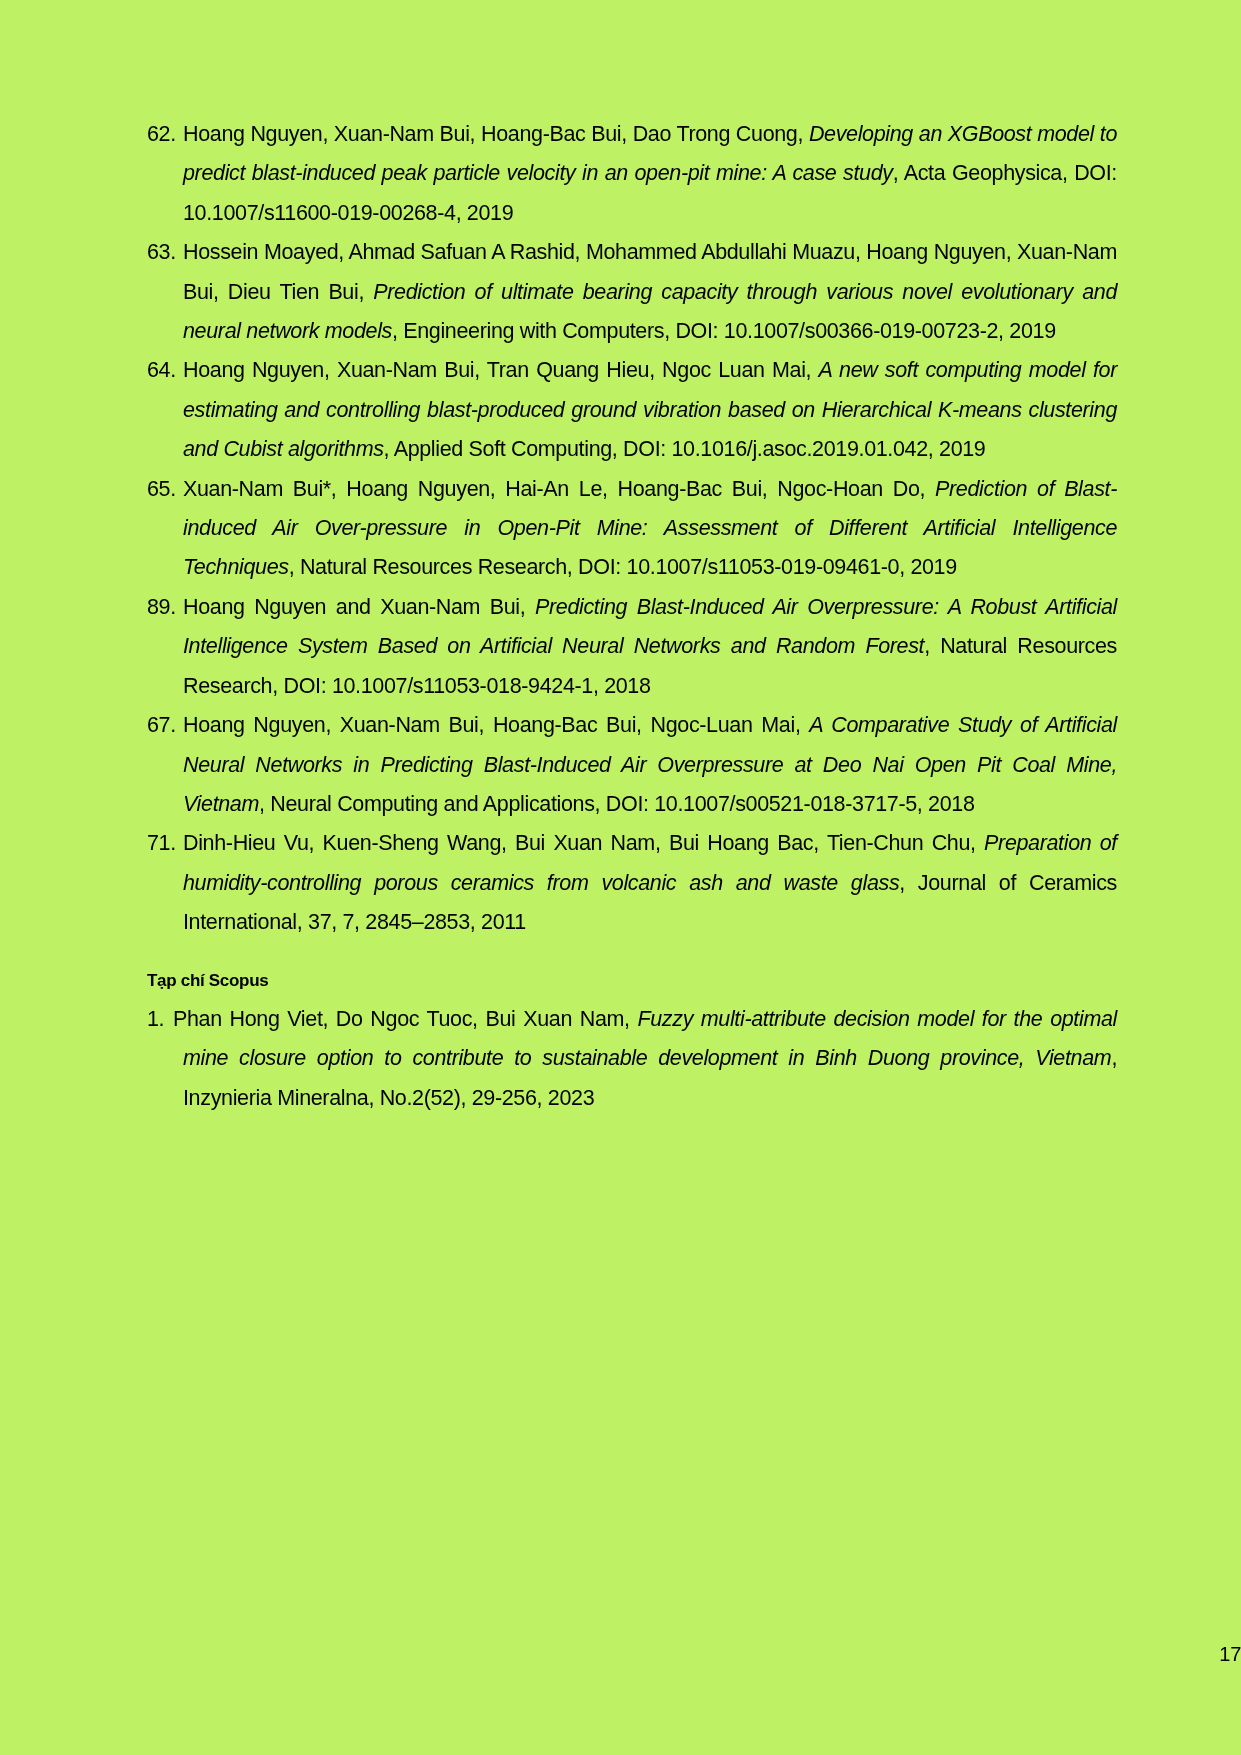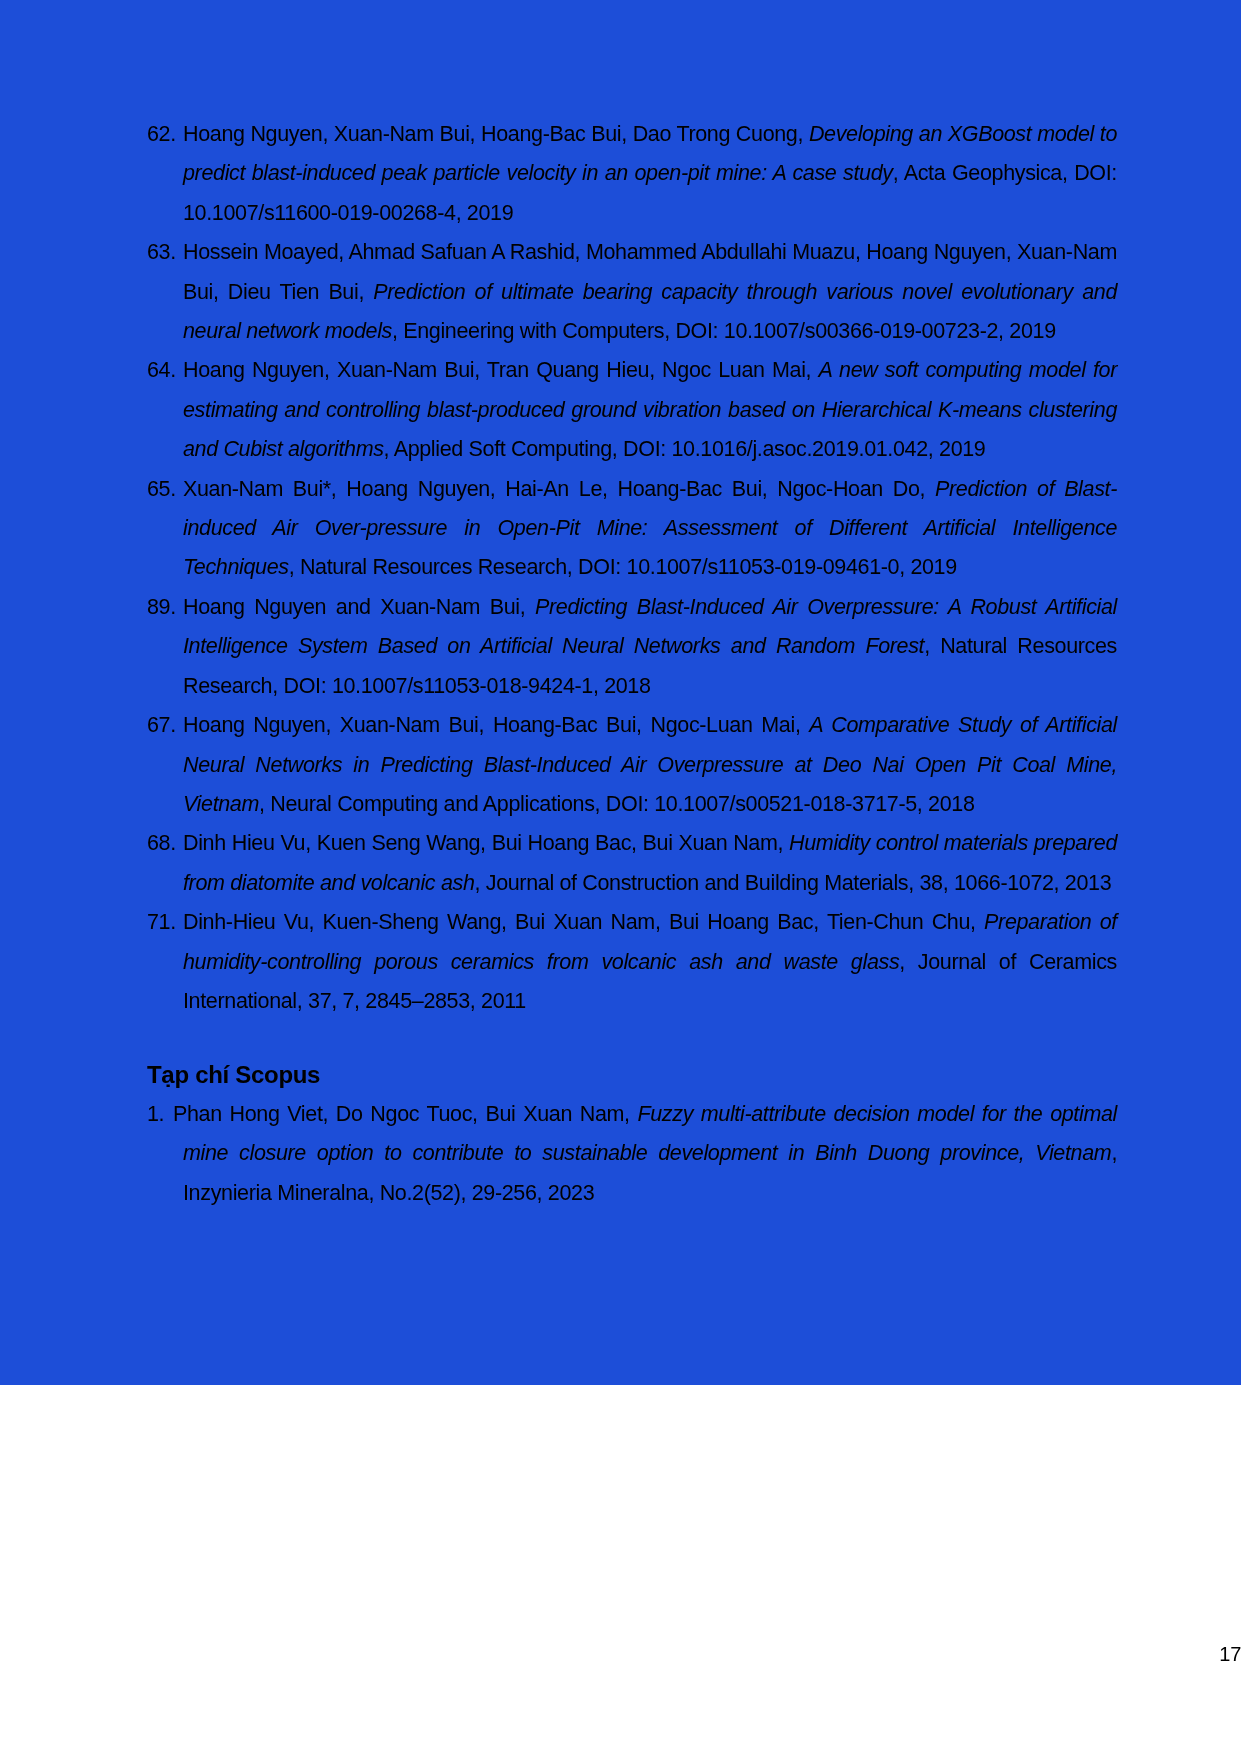--- a/index.html
+++ b/index.html
@@ -1,39 +1,39 @@
 <!DOCTYPE html>
 <html><head>
 <meta charset="utf-8">
 <style>
   html, body { margin: 0; padding: 0; background: #ffffff; }
   body { width: 1241px; height: 1755px; position: relative; overflow: hidden; }
   .page {
-    position: absolute; left: 0; top: 0; width: 1241px; height: 1385px;
-    background: #1d4ed8; color: #000000;
+    position: absolute; left: 0; top: 0; width: 1241px; height: 1755px;
+    background: #bef264; color: #000000;
     font-family: "Liberation Sans Narrow", "Liberation Sans", sans-serif;
   }
   .content {
     position: absolute; left: 147px; top: 115px; width: 970px;
     font-size: 21.5px; line-height: 39.4px;
     font-stretch: condensed;
   }
   .ref {
     text-align: justify;
     padding-left: 36px;
     text-indent: -36px;
     letter-spacing: -0.35px;
     word-spacing: 0px;
   }
   .ref .num { display: inline-block; width: 36px; text-indent: 0; }
   .ref i { font-style: italic; }
   .section-heading {
     font-weight: bold;
-    font-size: 24px;
-    margin-top: 34px;
+    font-size: 17px;
+    margin-top: 18px;
     margin-bottom: 0;
     letter-spacing: -0.3px;
   }
   .page-number {
     position: absolute; left: 0; width: 1241px; top: 1643px;
     text-align: right; font-size: 20px; letter-spacing: -0.3px;
   }
 </style>
 </head>
 <body>
@@ -46,21 +46,20 @@
     <div class="ref"><span class="num">63.</span><span>Hossein Moayed, Ahmad Safuan A Rashid, Mohammed Abdullahi Muazu, Hoang Nguyen, Xuan-Nam Bui, Dieu Tien Bui, </span><i>Prediction of ultimate bearing capacity through various novel evolutionary and neural network models</i><span>, Engineering with Computers, DOI: 10.1007/s00366-019-00723-2, 2019</span></div>
 
     <div class="ref"><span class="num">64.</span><span>Hoang Nguyen, Xuan-Nam Bui, Tran Quang Hieu, Ngoc Luan Mai, </span><i>A new soft computing model for estimating and controlling blast-produced ground vibration based on Hierarchical K-means clustering and Cubist algorithms</i><span>, Applied Soft Computing, DOI: 10.1016/j.asoc.2019.01.042, 2019</span></div>
 
     <div class="ref"><span class="num">65.</span><span>Xuan-Nam Bui*, Hoang Nguyen, Hai-An Le, Hoang-Bac Bui, Ngoc-Hoan Do, </span><i>Prediction of Blast-induced Air Over-pressure in Open-Pit Mine: Assessment of Different Artificial Intelligence Techniques</i><span>, Natural Resources Research, DOI: 10.1007/s11053-019-09461-0, 2019</span></div>
 
     <div class="ref"><span class="num">89.</span><span>Hoang Nguyen and Xuan-Nam Bui, </span><i>Predicting Blast-Induced Air Overpressure: A Robust Artificial Intelligence System Based on Artificial Neural Networks and Random Forest</i><span>, Natural Resources Research, DOI: 10.1007/s11053-018-9424-1, 2018</span></div>
 
     <div class="ref"><span class="num">67.</span><span>Hoang Nguyen, Xuan-Nam Bui, Hoang-Bac Bui, Ngoc-Luan Mai, </span><i>A Comparative Study of Artificial Neural Networks in Predicting Blast-Induced Air Overpressure at Deo Nai Open Pit Coal Mine, Vietnam</i><span>, Neural Computing and Applications, DOI: 10.1007/s00521-018-3717-5, 2018</span></div>
 
-    <div class="ref"><span class="num">68.</span><span>Dinh Hieu Vu, Kuen Seng Wang, Bui Hoang Bac, Bui Xuan Nam, </span><i>Humidity control materials prepared from diatomite and volcanic ash</i><span>, Journal of Construction and Building Materials, 38, 1066-1072, 2013</span></div>
 
 
 
     <div class="ref"><span class="num">71.</span><span>Dinh-Hieu Vu, Kuen-Sheng Wang, Bui Xuan Nam, Bui Hoang Bac, Tien-Chun Chu, </span><i>Preparation of humidity-controlling porous ceramics from volcanic ash and waste glass</i><span>, Journal of Ceramics International, 37, 7, 2845–2853, 2011</span></div>
 
     <div class="section-heading">Tạp chí Scopus</div>
 
     <div class="ref"><span class="num" style="width:26px">1.</span><span>Phan Hong Viet, Do Ngoc Tuoc, Bui Xuan Nam, </span><i>Fuzzy multi-attribute decision model for the optimal mine closure option to contribute to sustainable development in Binh Duong province, Vietnam</i><span>, Inzynieria Mineralna, No.2(52), 29-256, 2023</span></div>
 
   </div>

